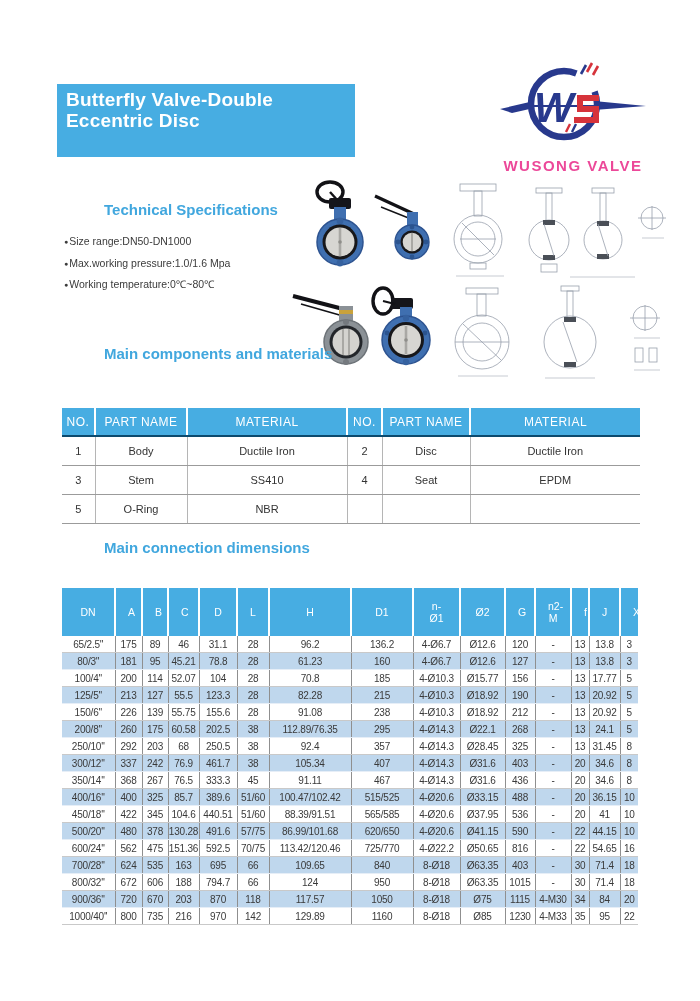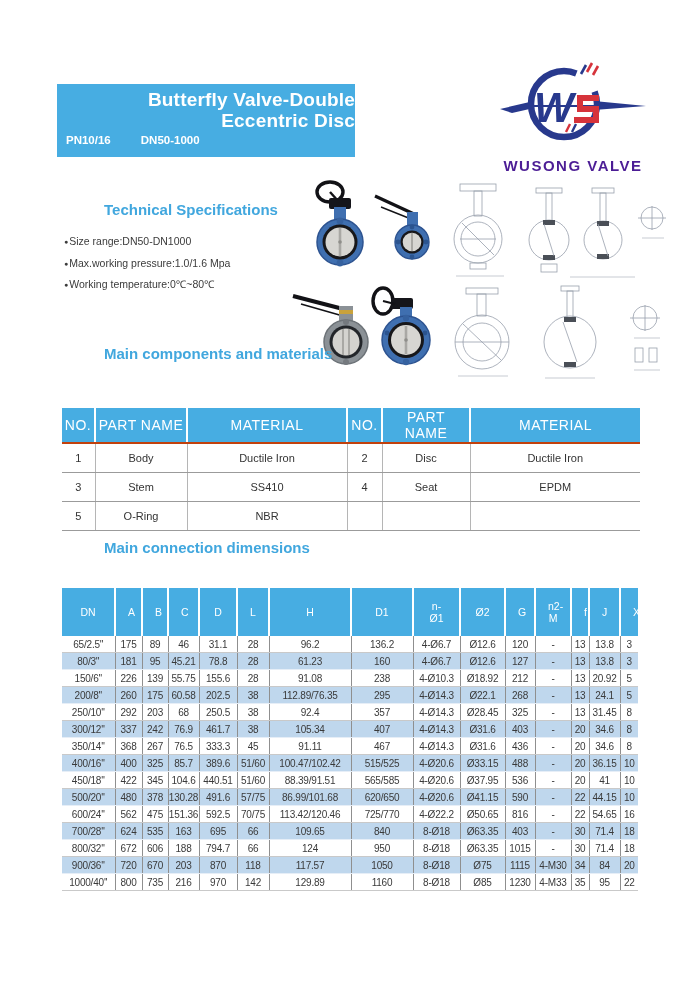--- a/index.html
+++ b/index.html
@@ -1,42 +1,42 @@
 <!DOCTYPE html>
 <html><head>
 <meta charset="utf-8">
 <style>
   html,body{margin:0;padding:0;background:#e9e9e9;}
   .page{width:700px;height:1001px;position:relative;background:#ffffff;overflow:hidden;
         font-family:"Liberation Sans",sans-serif;margin:0 auto;}
   
   .banner{position:absolute;left:57px;top:84px;width:298px;height:73px;background:#47ADE2;
           color:#fff;box-sizing:border-box;padding:5px 0 0 9px;}
-  .banner .t{font-size:19px;font-weight:bold;line-height:21px;letter-spacing:.2px;text-align:right;}
+  .banner .t{font-size:19px;font-weight:bold;line-height:21px;letter-spacing:.2px;}
   .banner .pn-row{margin-top:3px;font-size:11.5px;font-weight:bold;display:flex;gap:30px;}
   
   .logo{position:absolute;left:498px;top:60px;width:150px;text-align:center;}
-  .logo-text{font-size:15px;font-weight:bold;color:#4c1d95;letter-spacing:1.5px;margin-top:1px;}
+  .logo-text{font-size:15px;font-weight:bold;color:#ec4899;letter-spacing:1.5px;margin-top:1px;}
   
   .sec-h{position:absolute;left:64px;font-size:15px;font-weight:600;color:#41A7DE;margin-left:40px;}
   .h-tech{top:201px;}
   .h-comp{top:345px;}
   .h-dims{top:539px;}
   
   .bullets{position:absolute;left:64px;top:231px;font-size:10.5px;color:#3b3b3b;}
   .bullets .li{line-height:21.5px;white-space:nowrap;}
   .bullets .dot{font-size:7px;vertical-align:1px;margin-right:1px;}
   
   .photos{position:absolute;left:283px;top:176px;}
   .drawings{position:absolute;left:430px;top:176px;}
   
   table{border-collapse:collapse;table-layout:fixed;}
   .comp{position:absolute;left:62px;top:408px;width:578px;font-size:11px;}
-  .comp th{background:#47ADE2;color:#fff;font-weight:400;font-size:14px;height:25px;
-           border-left:2px solid #fff;border-bottom:2px solid #c2410c;letter-spacing:.5px;}
+  .comp th{background:#47ADE2;color:#fff;font-weight:400;font-size:12px;height:25px;
+           border-left:2px solid #fff;border-bottom:2px solid #0c4a6e;letter-spacing:.5px;}
   .comp th:first-child{border-left:none;}
   .comp td{height:26px;text-align:center;color:#333;border-bottom:1px solid #9b9b9b;
            border-right:1px solid #b5b5b5;background:#fff;}
   .comp td:last-child{border-right:none;}
   
   .dims{position:absolute;left:62px;top:588px;width:576px;font-size:10px;}
   .dims th{background:#47ADE2;color:#fff;font-weight:400;font-size:10.5px;height:19px;
            border-left:2px solid #fff;padding:12px;}
   .dims th:first-child{border-left:none;}
   .dims td{height:16px;text-align:center;color:#3a3a3a;border-right:1px solid #8f8f8f;
@@ -47,24 +47,20 @@
   .dims td{letter-spacing:-.2px;}
 </style>
 </head>
 <body>
 
 <div class="page">
 
   <div class="banner">
     <div class="t">Butterfly Valve-Double</div>
     <div class="t">Eccentric Disc</div>
-    <div class="pn-row">
-      <span>PN10/16</span>
-      <span>DN50-1000</span>
-    </div>
   </div>
 
   <div class="logo">
     <svg width="150" height="92" viewBox="0 0 150 92">
       <circle cx="66" cy="44" r="33" fill="none" stroke="#28398D" stroke-width="6.5" pathLength="360" stroke-dasharray="292 46"></circle>
 
       <line x1="88" y1="5" x2="83" y2="14" stroke="#28398D" stroke-width="2.6"></line>
       <line x1="94" y1="3" x2="89" y2="12" stroke="#D6333B" stroke-width="2.6"></line>
       <line x1="100" y1="6" x2="95" y2="15" stroke="#D6333B" stroke-width="2.6"></line>
 
@@ -327,20 +323,54 @@
           <td>160</td>
           <td>4-Ø6.7</td>
           <td>Ø12.6</td>
           <td>127</td>
           <td>-</td>
           <td>13</td>
           <td>13.8</td>
           <td>3</td>
         </tr>
         <tr>
+          <td>100/4''</td>
+          <td>200</td>
+          <td>114</td>
+          <td>52.07</td>
+          <td>104</td>
+          <td>28</td>
+          <td>70.8</td>
+          <td>185</td>
+          <td>4-Ø10.3</td>
+          <td>Ø15.77</td>
+          <td>156</td>
+          <td>-</td>
+          <td>13</td>
+          <td>17.77</td>
+          <td>5</td>
+        </tr>
+        <tr>
+          <td>125/5''</td>
+          <td>213</td>
+          <td>127</td>
+          <td>55.5</td>
+          <td>123.3</td>
+          <td>28</td>
+          <td>82.28</td>
+          <td>215</td>
+          <td>4-Ø10.3</td>
+          <td>Ø18.92</td>
+          <td>190</td>
+          <td>-</td>
+          <td>13</td>
+          <td>20.92</td>
+          <td>5</td>
+        </tr>
+        <tr>
           <td>150/6''</td>
           <td>226</td>
           <td>139</td>
           <td>55.75</td>
           <td>155.6</td>
           <td>28</td>
           <td>91.08</td>
           <td>238</td>
           <td>4-Ø10.3</td>
           <td>Ø18.92</td>

